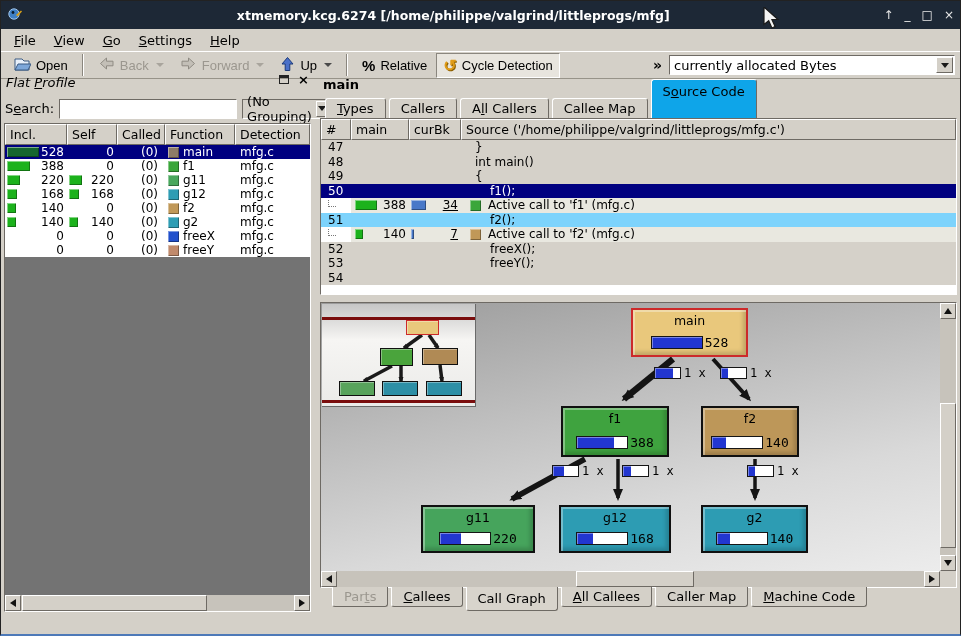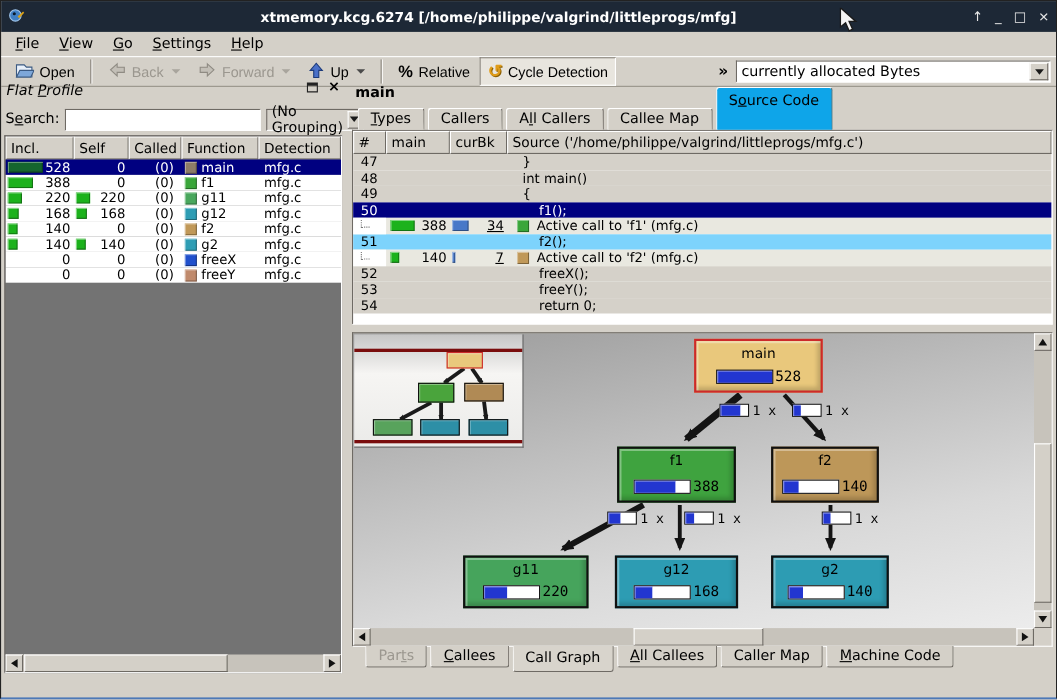--- a/index.html
+++ b/index.html
@@ -453,21 +453,20 @@
             <div class="src-row nocost">
               <div class="s-line">53</div>
               <div class="s-curb"></div>
               <div class="s-curbk"></div>
               <div class="s-code ind1">freeY();</div>
             </div>
             <div class="src-row nocost">
               <div class="s-line">54</div>
               <div class="s-curb"></div>
               <div class="s-curbk"></div>
-              <div class="s-code ind1">return 0;</div>
             </div>
           </div>
       </div>
 
       <div class="hsplit"></div>
 
       <div class="graph-outer sunken" id="graph-outer">
         <svg id="edge-svg">
           <defs>
             <marker id="ah" markerUnits="userSpaceOnUse" markerWidth="18" markerHeight="14" refX="9" refY="5" orient="auto">

